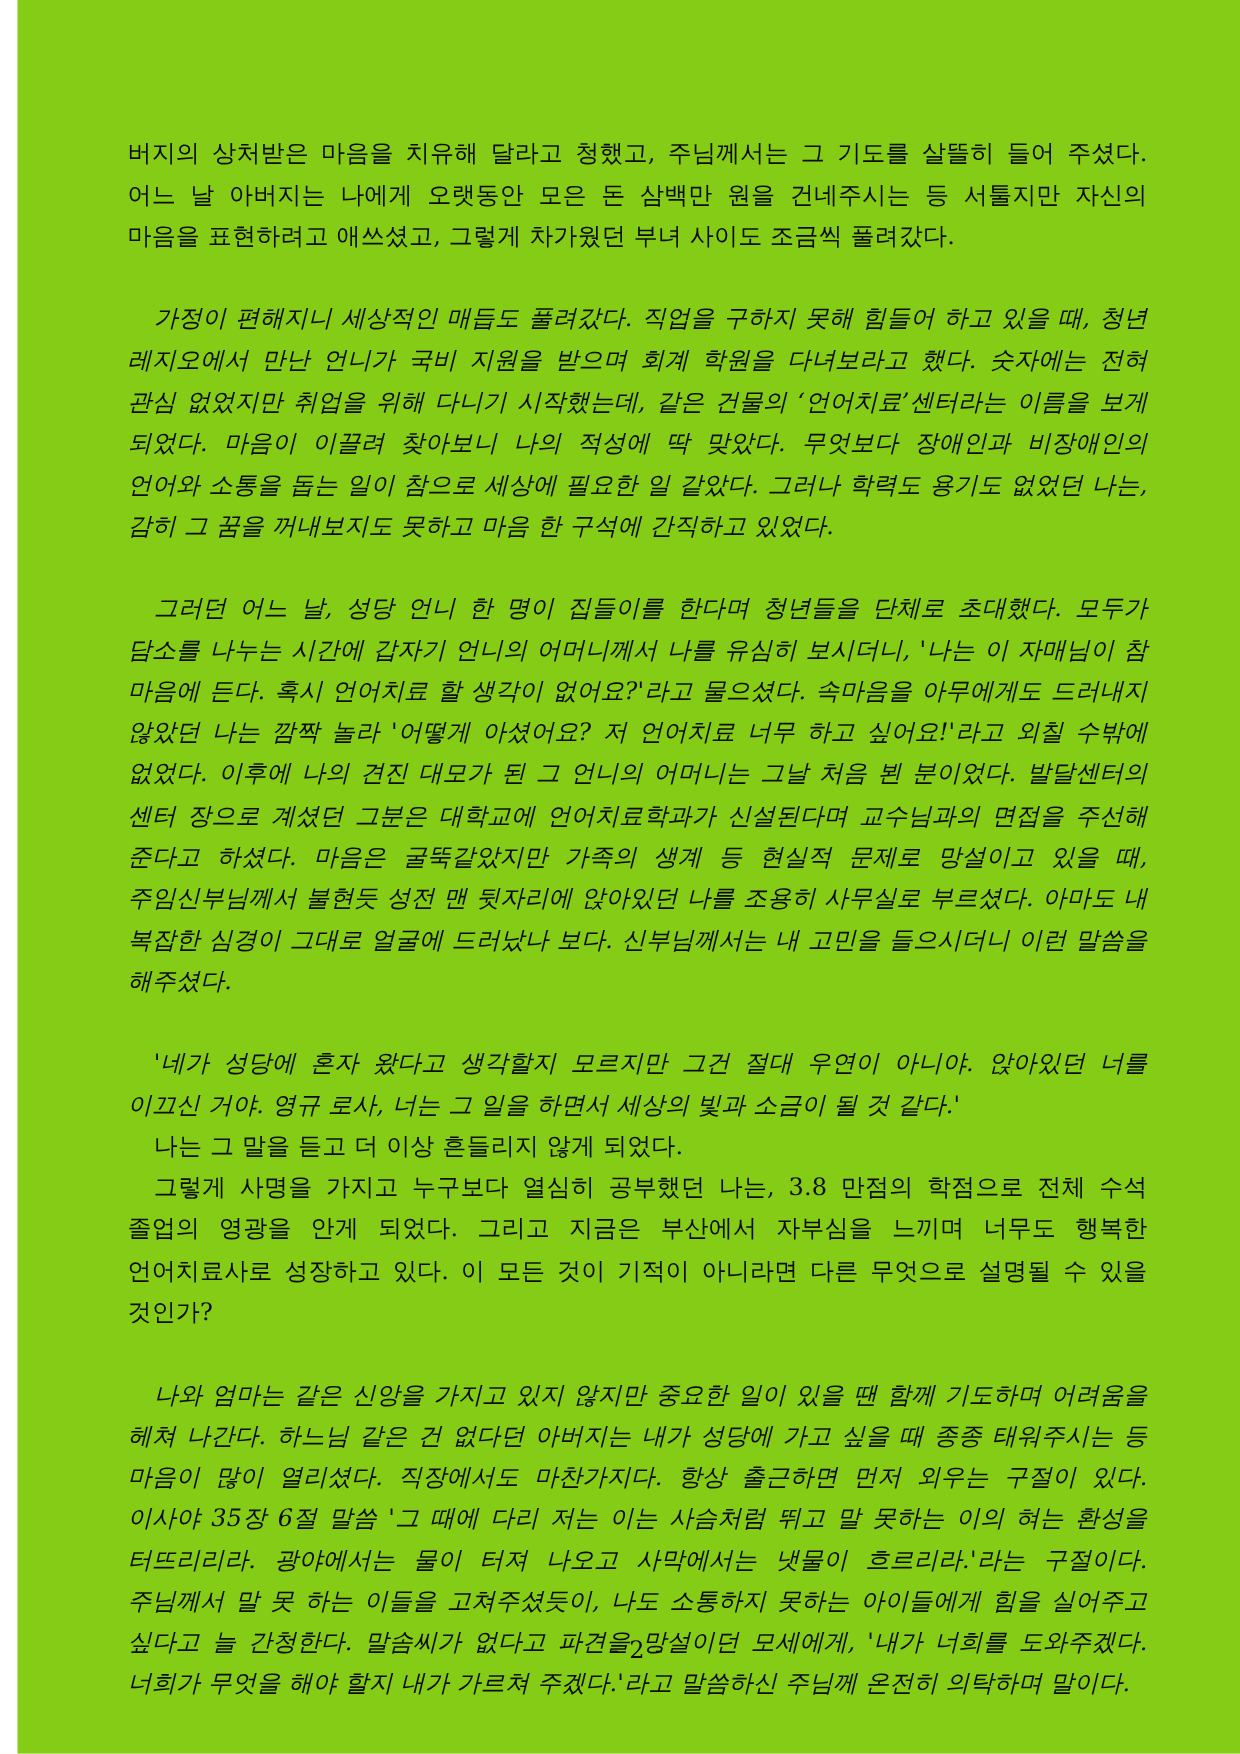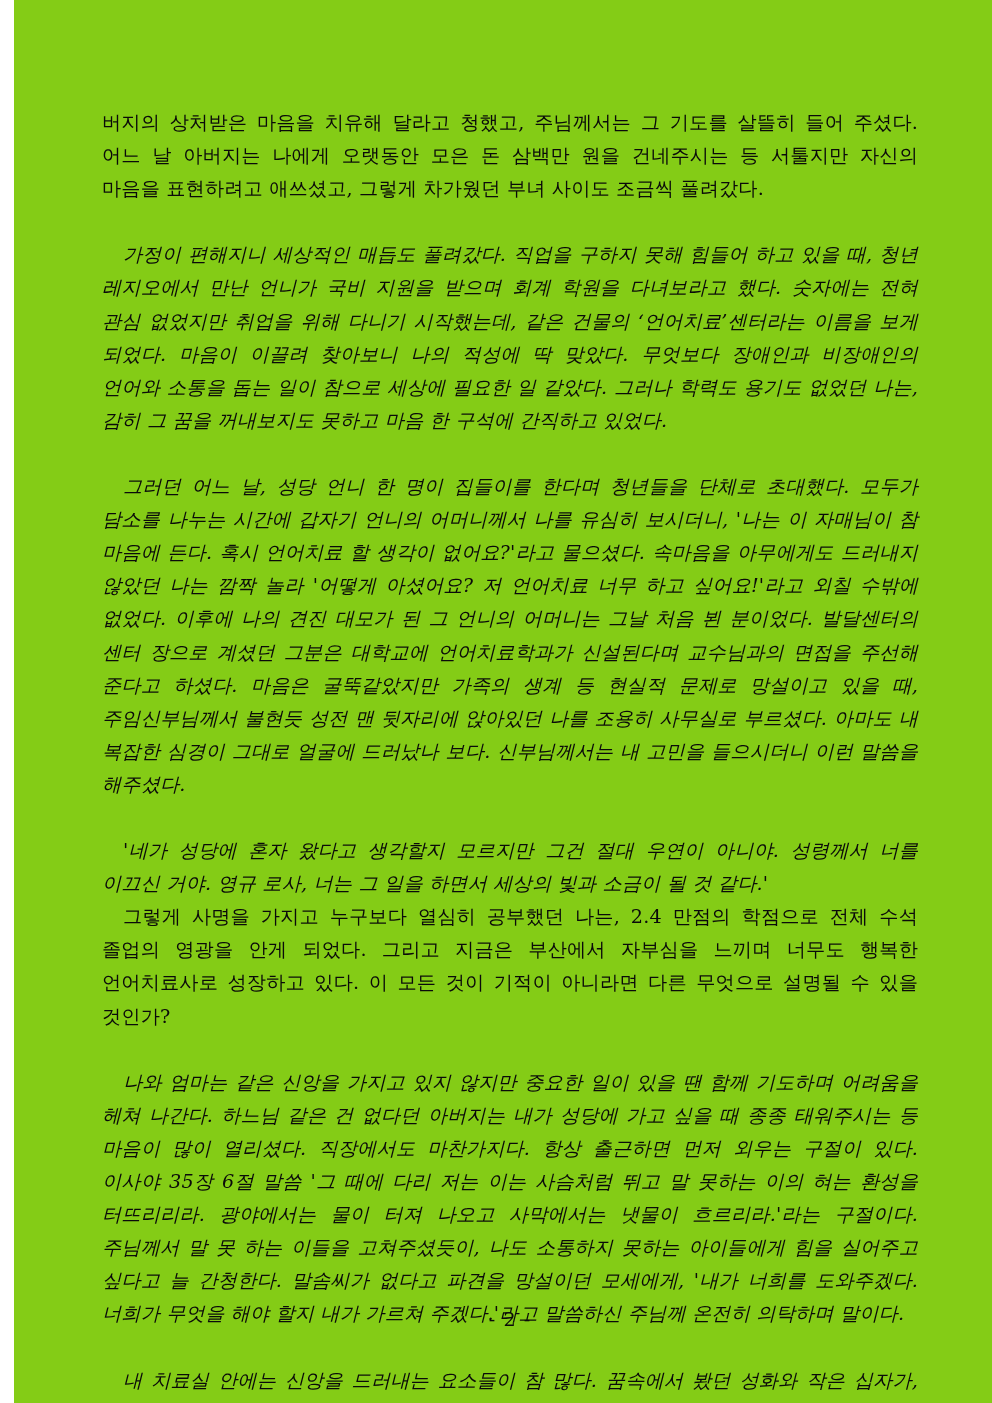--- a/index.html
+++ b/index.html
@@ -89,24 +89,25 @@
 <div class="page">
 
   <div class="text-column">
 
     <p class="para cont">버지의 상처받은 마음을 치유해 달라고 청했고, 주님께서는 그 기도를 살뜰히 들어 주셨다. 어느 날 아버지는 나에게 오랫동안 모은 돈 삼백만 원을 건네주시는 등 서툴지만 자신의 마음을 표현하려고 애쓰셨고, 그렇게 차가웠던 부녀 사이도 조금씩 풀려갔다.</p>
 
     <p class="para indent gap-before">가정이 편해지니 세상적인 매듭도 풀려갔다. 직업을 구하지 못해 힘들어 하고 있을 때, 청년 레지오에서 만난 언니가 국비 지원을 받으며 회계 학원을 다녀보라고 했다. 숫자에는 전혀 관심 없었지만 취업을 위해 다니기 시작했는데, 같은 건물의 ‘언어치료’센터라는 이름을 보게 되었다. 마음이 이끌려 찾아보니 나의 적성에 딱 맞았다. 무엇보다 장애인과 비장애인의 언어와 소통을 돕는 일이 참으로 세상에 필요한 일 같았다. 그러나 학력도 용기도 없었던 나는, 감히 그 꿈을 꺼내보지도 못하고 마음 한 구석에 간직하고 있었다.</p>
 
     <p class="para indent gap-before">그러던 어느 날, 성당 언니 한 명이 집들이를 한다며 청년들을 단체로 초대했다. 모두가 담소를 나누는 시간에 갑자기 언니의 어머니께서 나를 유심히 보시더니, '나는 이 자매님이 참 마음에 든다. 혹시 언어치료 할 생각이 없어요?'라고 물으셨다. 속마음을 아무에게도 드러내지 않았던 나는 깜짝 놀라 '어떻게 아셨어요? 저 언어치료 너무 하고 싶어요!'라고 외칠 수밖에 없었다. 이후에 나의 견진 대모가 된 그 언니의 어머니는 그날 처음 뵌 분이었다. 발달센터의 센터 장으로 계셨던 그분은 대학교에 언어치료학과가 신설된다며 교수님과의 면접을 주선해 준다고 하셨다. 마음은 굴뚝같았지만 가족의 생계 등 현실적 문제로 망설이고 있을 때, 주임신부님께서 불현듯 성전 맨 뒷자리에 앉아있던 나를 조용히 사무실로 부르셨다. 아마도 내 복잡한 심경이 그대로 얼굴에 드러났나 보다. 신부님께서는 내 고민을 들으시더니 이런 말씀을 해주셨다.</p>
 
-    <p class="para indent gap-before">'네가 성당에 혼자 왔다고 생각할지 모르지만 그건 절대 우연이 아니야. 성령께서 너를 이끄신 거야. 영규 로사, 너는 그 일을 하면서 세상의 빛과 소금이 될 것 같다.'</p>
+    <p class="para indent gap-before">'네가 성당에 혼자 왔다고 생각할지 모르지만 그건 절대 우연이 아니야. 앉아있던 너를 이끄신 거야. 영규 로사, 너는 그 일을 하면서 세상의 빛과 소금이 될 것 같다.'</p>
 
+    <p class="para indent tight">나는 그 말을 듣고 더 이상 흔들리지 않게 되었다.</p>
 
-    <p class="para indent tight">그렇게 사명을 가지고 누구보다 열심히 공부했던 나는, 2.4 만점의 학점으로 전체 수석 졸업의 영광을 안게 되었다. 그리고 지금은 부산에서 자부심을 느끼며 너무도 행복한 언어치료사로 성장하고 있다. 이 모든 것이 기적이 아니라면 다른 무엇으로 설명될 수 있을 것인가?</p>
+    <p class="para indent tight">그렇게 사명을 가지고 누구보다 열심히 공부했던 나는, 3.8 만점의 학점으로 전체 수석 졸업의 영광을 안게 되었다. 그리고 지금은 부산에서 자부심을 느끼며 너무도 행복한 언어치료사로 성장하고 있다. 이 모든 것이 기적이 아니라면 다른 무엇으로 설명될 수 있을 것인가?</p>
 
     <p class="para indent gap-before">나와 엄마는 같은 신앙을 가지고 있지 않지만 중요한 일이 있을 땐 함께 기도하며 어려움을 헤쳐 나간다. 하느님 같은 건 없다던 아버지는 내가 성당에 가고 싶을 때 종종 태워주시는 등 마음이 많이 열리셨다. 직장에서도 마찬가지다. 항상 출근하면 먼저 외우는 구절이 있다. 이사야 35장 6절 말씀 '그 때에 다리 저는 이는 사슴처럼 뛰고 말 못하는 이의 혀는 환성을 터뜨리리라. 광야에서는 물이 터져 나오고 사막에서는 냇물이 흐르리라.'라는 구절이다. 주님께서 말 못 하는 이들을 고쳐주셨듯이, 나도 소통하지 못하는 아이들에게 힘을 실어주고 싶다고 늘 간청한다. 말솜씨가 없다고 파견을 망설이던 모세에게, '내가 너희를 도와주겠다. 너희가 무엇을 해야 할지 내가 가르쳐 주겠다.'라고 말씀하신 주님께 온전히 의탁하며 말이다.</p>
 
     <p class="para indent gap-before">내 치료실 안에는 신앙을 드러내는 요소들이 참 많다. 꿈속에서 봤던 성화와 작은 십자가, 성경책과 성경 구절이 적힌 스티커들도 군데군데 붙여져 있다. 덕분에 치료를 하다가 힘이 들면 언제든지 기도를 하거나 말씀을 읽을 수 있다. 더욱 감사한 것은 아이들 또한 눈에 예수님을 담는</p>
 
   </div>
 
   <div class="page-number">- 2 -</div>
 
 </div>

